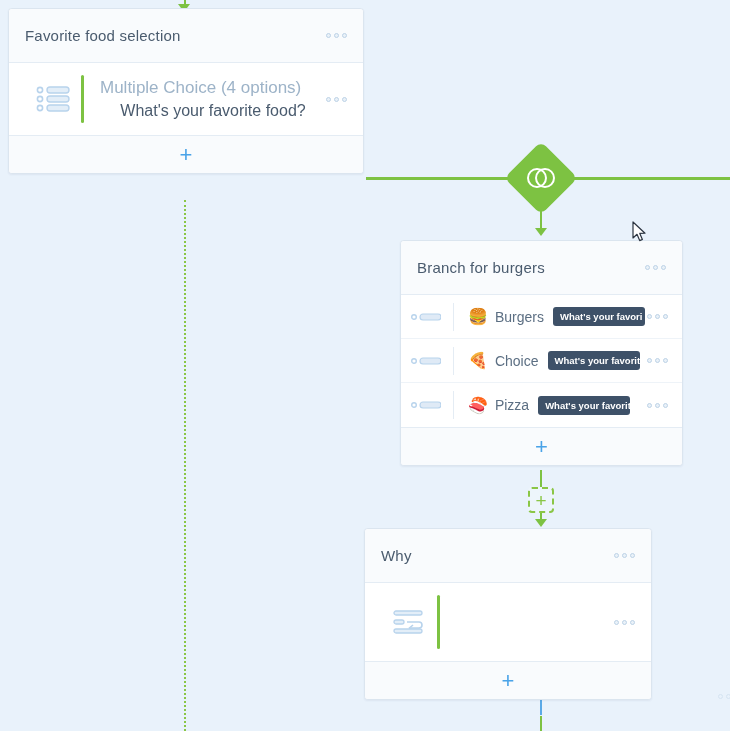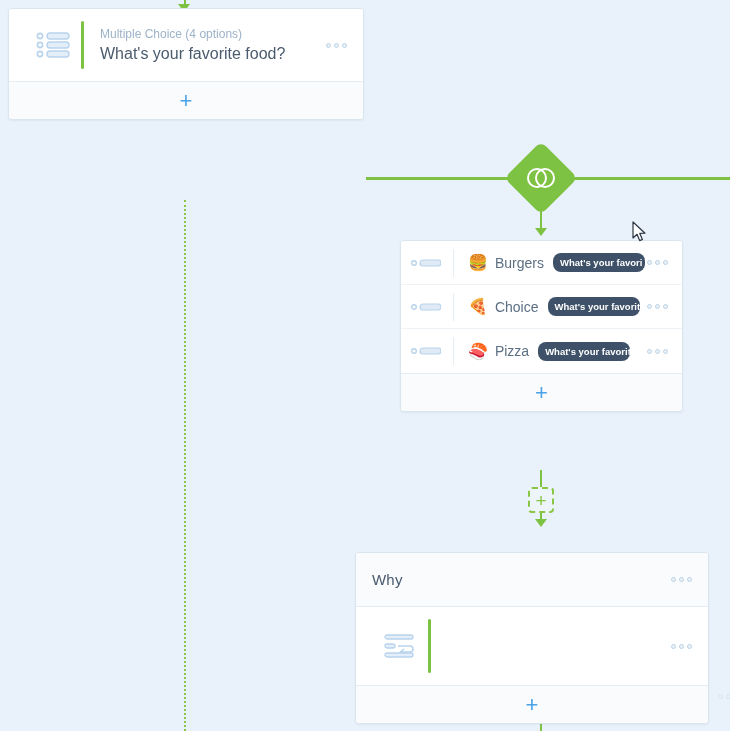--- a/index.html
+++ b/index.html
@@ -95,39 +95,39 @@
     display: block; width: 5px; height: 5px;
     border: 1px solid #bcd2e6; border-radius: 50%;
     background: #e9f1f8;
   }
 
   
   .q-row { display: flex; align-items: center; padding: 12px 16px; min-height: 72px; }
   .q-icon { width: 56px; display:flex; align-items:center; justify-content:center; }
   .q-bar { width: 3px; align-self: stretch; background: #7dc242; border-radius: 2px; margin-right: 16px; }
   .q-text { flex: 1; }
-  .q-type { font-size: 12px; color: #9db3c8; margin-bottom: 3px; }
-  .q-label { font-size: 16px; color: #4a5b6e; line-height: 1.25; }
+  .q-type { font-size: 17px; color: #9db3c8; margin-bottom: 3px; }
+  .q-label { font-size: 16px; color: #4a5b6e; line-height: 1.25; text-align: center; }
 
   
   .b-row {
     display: flex; align-items: center;
     height: 44px;
     border-bottom: 1px solid #eef3f8;
     padding: 0 14px 0 10px;
   }
   .b-row:last-of-type { border-bottom: none; }
   .b-icon-left { width: 42px; display: flex; align-items: center; }
   .b-divider { width: 1px; height: 28px; background: #e4ecf4; margin-right: 14px; }
   .b-emoji { font-size: 16px; margin-right: 7px; }
   .b-name { font-size: 14px; color: #5c6f83; margin-right: 9px; white-space: nowrap; }
   .b-badge {
     background: #3e5168; color: #ffffff;
     font-size: 9.5px; font-weight: bold;
-    padding: 4px 7px; border-radius: 8px;
+    padding: 4px 7px; border-radius: 3px;
     white-space: nowrap;
     max-width: 92px; overflow: hidden; text-align: center;
   }
   .b-spacer { flex: 1; }
 
   
   .inline-badge {
     background: #dde5ee; color: #5a6b7e;
     font-size: 9.5px; font-weight: bold;
     padding: 2px 5px; border-radius: 2px;
@@ -173,20 +173,28 @@
   <div class="dashed-add" style="left:528px; top:487px;">
     <span class="plus">+</span>
   </div>
   <div class="conn vline" style="left:540px; top:513px; height:12px;"></div>
   <div class="conn arrowhead" style="left:535px; top:519px;"></div>
 
   <div class="conn vline-blue" style="left:540px; top:700px; height:15px;"></div>
   <div class="conn vline" style="left:540px; top:716px; height:15px;"></div>
 
   <div class="card" style="left:8px; top:8px; width:356px;">
+    <div class="card-header">
+      <div class="card-title">Favorite food selection</div>
+      <div class="dots">
+          <i></i>
+          <i></i>
+          <i></i>
+        </div>
+    </div>
     <div class="card-body">
       <div class="q-row">
         <div class="q-icon">
           <svg width="34" height="28" viewBox="0 0 34 28">
             <circle cx="4" cy="5" r="2.6" fill="none" stroke="#b8d3ec" stroke-width="1.6"></circle>
             <rect x="11" y="2" width="22" height="6" rx="3" fill="#e3eef8" stroke="#b8d3ec" stroke-width="1.4"></rect>
             <circle cx="4" cy="14" r="2.6" fill="none" stroke="#b8d3ec" stroke-width="1.6"></circle>
             <rect x="11" y="11" width="22" height="6" rx="3" fill="#e3eef8" stroke="#b8d3ec" stroke-width="1.4"></rect>
             <circle cx="4" cy="23" r="2.6" fill="none" stroke="#b8d3ec" stroke-width="1.6"></circle>
             <rect x="11" y="20" width="22" height="6" rx="3" fill="#e3eef8" stroke="#b8d3ec" stroke-width="1.4"></rect>
@@ -203,20 +211,28 @@
             <i></i>
           </div>
       </div>
     </div>
     <div class="card-footer">
       <span class="plus">+</span>
     </div>
   </div>
 
   <div class="card" style="left:400px; top:240px; width:283px;">
+    <div class="card-header">
+      <div class="card-title">Branch for burgers</div>
+      <div class="dots">
+          <i></i>
+          <i></i>
+          <i></i>
+        </div>
+    </div>
     <div class="card-body" id="branch-rows">
         <div class="b-row">
           <div class="b-icon-left">
             <svg width="30" height="10" viewBox="0 0 30 10">
               <circle cx="3" cy="5" r="2.3" fill="none" stroke="#b8d3ec" stroke-width="1.4"></circle>
               <rect x="9" y="2" width="21" height="6" rx="3" fill="#dfeaf6" stroke="#b8d3ec" stroke-width="1.2"></rect>
             </svg>
           </div>
           <div class="b-divider"></div>
           <span class="b-emoji">🍔</span>
@@ -264,21 +280,21 @@
             <i></i>
             <i></i>
           </span>
         </div>
       </div>
     <div class="card-footer">
       <span class="plus">+</span>
     </div>
   </div>
 
-  <div class="card" style="left:355px; top:528px; width:354px;margin-top:24px;">
+  <div class="card" style="left:364px; top:528px; width:288px;">
     <div class="card-header">
       <div class="card-title">Why</div>
       <div class="dots">
           <i></i>
           <i></i>
           <i></i>
         </div>
     </div>
     <div class="card-body">
       <div class="q-row" style="min-height:78px;">

